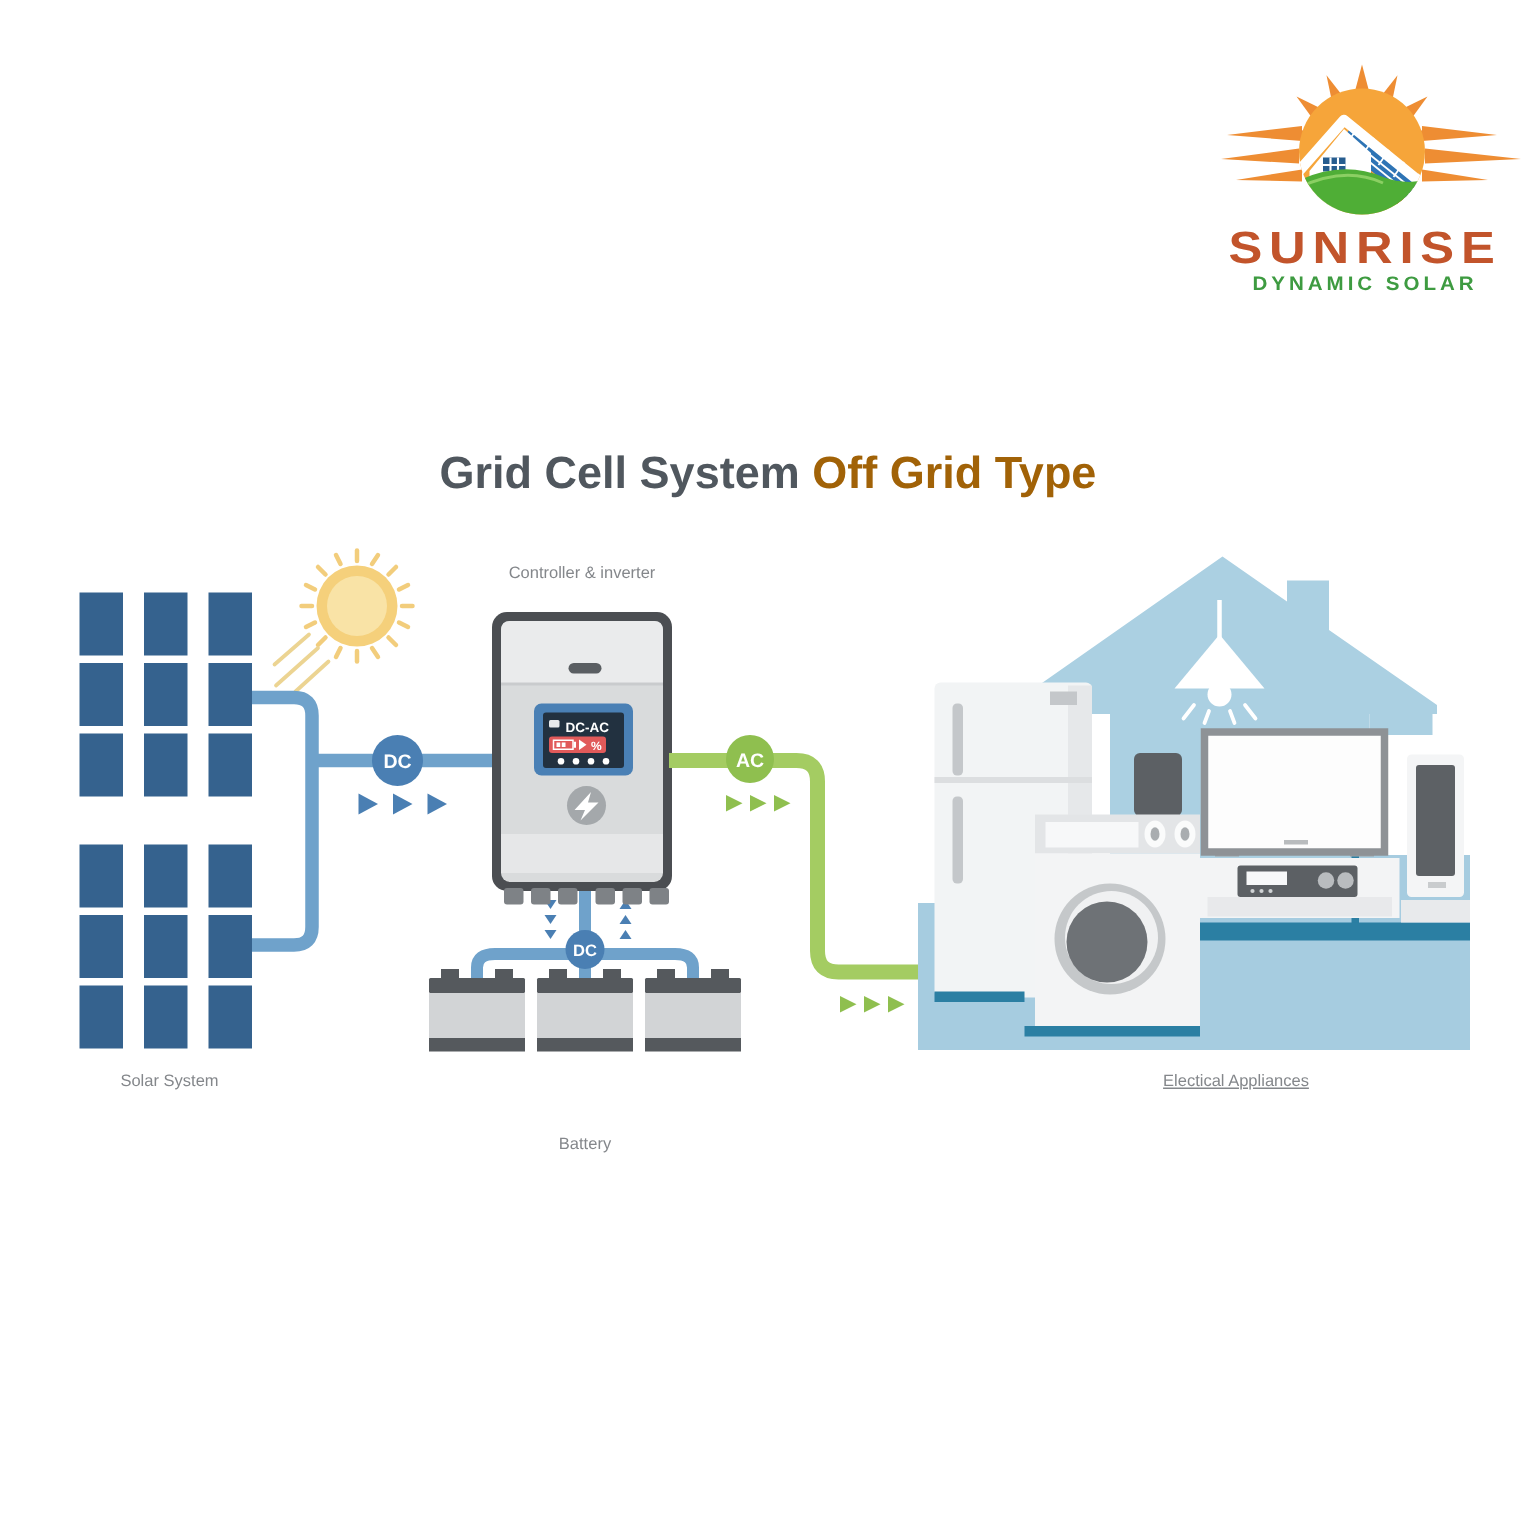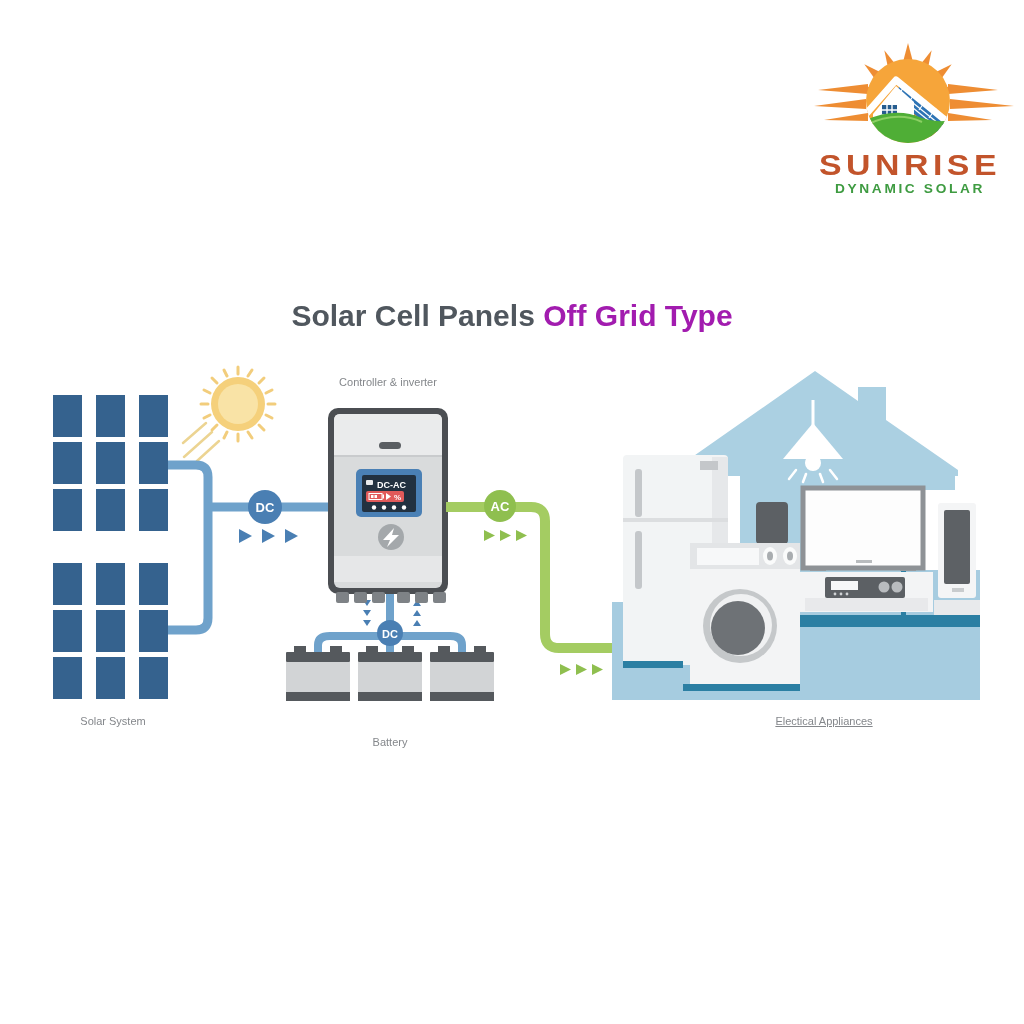--- a/index.html
+++ b/index.html
@@ -1,20 +1,20 @@
 <!DOCTYPE html>
 <html><head>
 <meta charset="utf-8">
 <style>
   html,body{margin:0;padding:0;background:#ffffff;}
   .stage{position:relative;width:1024px;height:1024px;background:#ffffff;overflow:hidden;
          font-family:"Liberation Sans",sans-serif;}
   .title{position:absolute;top:299px;left:0;width:100%;text-align:center;
          font-size:30px;font-weight:bold;color:#50575e;letter-spacing:0px;}
-  .title .hl{color:#a21caf;margin-top:36px;}
+  .title .hl{color:#a16207;margin-top:36px;}
   .lbl{position:absolute;transform:translateX(-50%);font-size:11px;color:#84878b;white-space:nowrap;}
   svg text{font-family:"Liberation Sans",sans-serif;}
   .logo{position:absolute;left:810px;top:28px;}
   .diagram{position:absolute;left:0;top:340px;}
 </style>
 </head>
 <body>
 
 <div class="stage">
 
@@ -72,21 +72,21 @@
           <line x1="72" y1="87" x2="87" y2="87"></line>
       </g>
       <path d="M52,94 Q84,78 112,90 Q128,96 144,91 L144,118 L52,118 Z" fill="#4fae36"></path>
       <path d="M54,98 Q86,82 112,94" fill="none" stroke="#8bcf63" stroke-width="2"></path>
     </g>
     <text x="100" y="147" text-anchor="middle" font-size="30" font-weight="bold" font-family="Liberation Serif, serif" fill="#c2542b" letter-spacing="4" textLength="182" lengthAdjust="spacingAndGlyphs">SUNRISE</text>
     <text x="100" y="165" text-anchor="middle" font-size="13" font-weight="bold" fill="#3e9b41" letter-spacing="2.5" textLength="150" lengthAdjust="spacingAndGlyphs">DYNAMIC SOLAR</text>
   </svg>
 
   <div class="title">
-    <span>Solar Cell Panels</span>
+    <span>Grid Cell System</span>
     <span> </span>
     <span class="hl">Off Grid Type</span>
   </div>
 
   <svg class="diagram" width="1024" height="430" viewBox="0 340 1024 430">
 
     <g>
       <g stroke="#f2cd7c" stroke-width="3" stroke-linecap="round">
         <line x1="268" y1="404" x2="275" y2="404"></line>
           <line x1="266" y1="415" x2="272" y2="418"></line>
@@ -311,16 +311,16 @@
         <rect x="934" y="600" width="46" height="15" fill="#e8eaec"></rect>
         <rect x="938" y="503" width="38" height="95" rx="3" fill="#f4f5f6"></rect>
         <rect x="944" y="510" width="26" height="74" rx="2" fill="#5d6165"></rect>
         <rect x="952" y="588" width="12" height="4" fill="#c9ccce"></rect>
       </g>
     </g>
   </svg>
 
   <div class="lbl" style="left:388px;top:376px;">Controller &amp; inverter</div>
   <div class="lbl" style="left:113px;top:715px;">Solar System</div>
-  <div class="lbl" style="left:390px;top:736px;">Battery</div>
+  <div class="lbl" style="left:390px;top:757px;">Battery</div>
   <div class="lbl" style="left:824px;top:715px;text-decoration:underline;">Electical Appliances</div>
 
 </div>
 
 </body></html>

